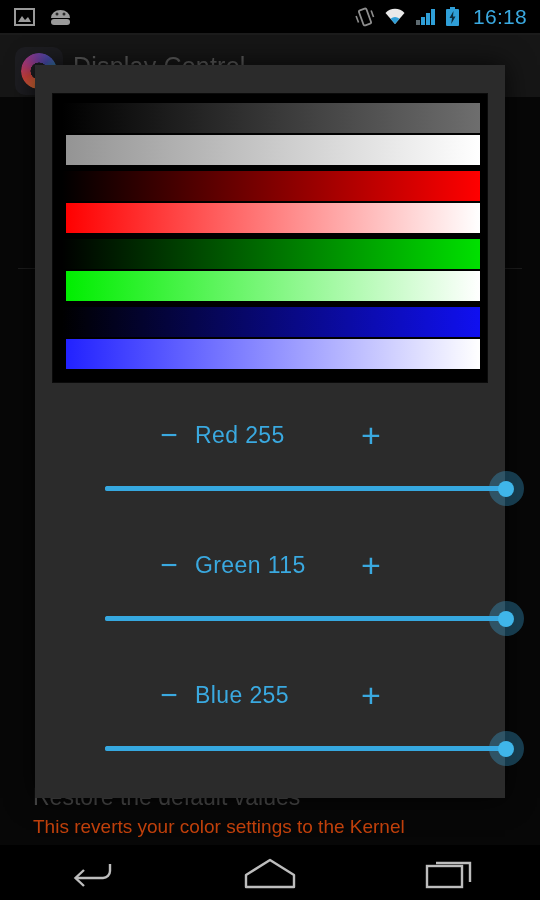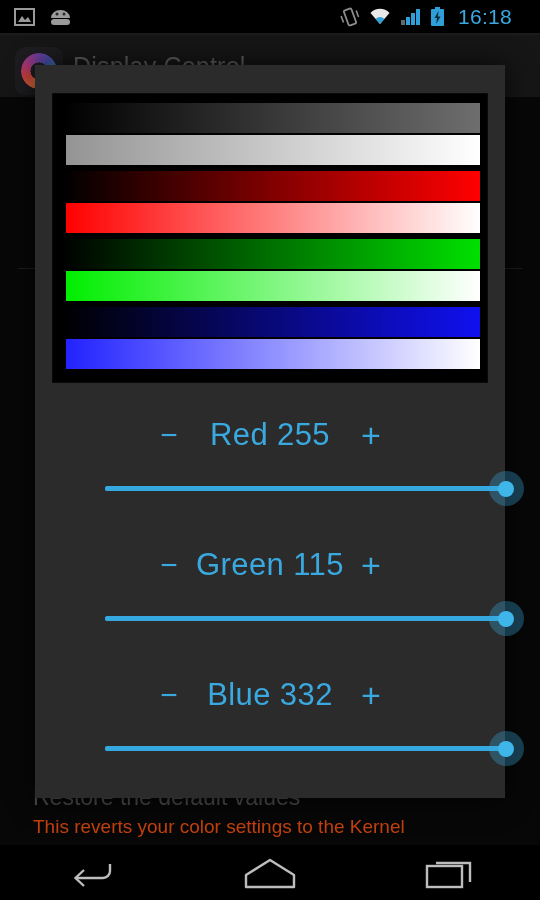--- a/index.html
+++ b/index.html
@@ -20,21 +20,21 @@
   
   #status-bar {
     position:absolute; left:0; top:0;
     width:540px; height:33px;
     background:#000;
     display:flex; align-items:center;
   }
   #status-left { display:flex; align-items:center; gap:14px; padding-left:14px; }
   #status-right {
     margin-left:auto; display:flex; align-items:center;
-    gap:9px; padding-right:28px;
+    gap:9px; padding-right:13px;
   }
   .sb-icon { display:block; }
   #clock {
     color:#3aa9e0; font-size:21px; letter-spacing:.3px;
     margin-left:4px; line-height:1;
   }
   #status-divider {
     position:absolute; left:0; top:33px; width:540px; height:2px;
     background:#1b1b1b;
   }
@@ -128,22 +128,22 @@
     height:64px; display:flex; align-items:center; justify-content:center;
     gap:0;
   }
   .ch-minus, .ch-plus {
     color:#3aa9e0; font-size:34px; line-height:1;
     width:52px; text-align:center; user-select:none;
     font-weight:400;
   }
   .ch-minus { font-size:30px; }
   .ch-label {
-    color:#3aa9e0; font-size:31px; letter-spacing:.4px;
-    min-width:150px; text-align:center; white-space:nowrap;
+    color:#3aa9e0; font-size:23px; letter-spacing:.4px;
+    min-width:150px; white-space:nowrap;
   }
 
   .slider { position:relative; height:46px; margin-top:-2px; }
   .slider-track {
     position:absolute; left:70px; top:21px;
     width:400px; height:5px; border-radius:3px;
     background:#2f9fd8;
   }
   .slider-track .fill {
     position:absolute; left:0; top:0; height:5px; width:100%;
@@ -246,21 +246,21 @@
         </div>
         <div class="slider-thumb" id="thumb-green" style="left: 453.5px;">
           <div class="dot"></div>
         </div>
       </div>
     </div>
 
     <div class="channel" id="ch-blue">
       <div class="ch-row">
         <div class="ch-minus">−</div>
-        <div class="ch-label">Blue 332</div>
+        <div class="ch-label">Blue 255</div>
         <div class="ch-plus">+</div>
       </div>
       <div class="slider">
         <div class="slider-track">
           <div class="fill" style="width: 100%;"></div>
         </div>
         <div class="slider-thumb" id="thumb-blue" style="left: 453.5px;">
           <div class="dot"></div>
         </div>
       </div>

